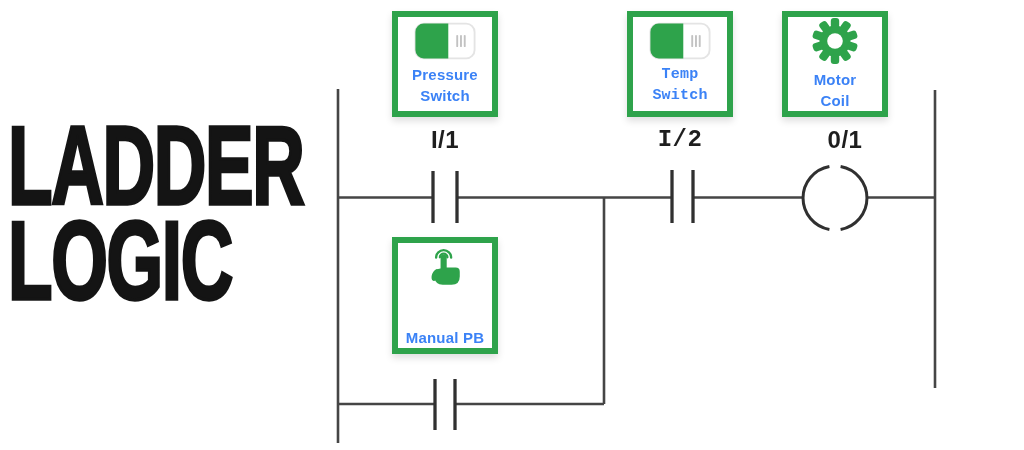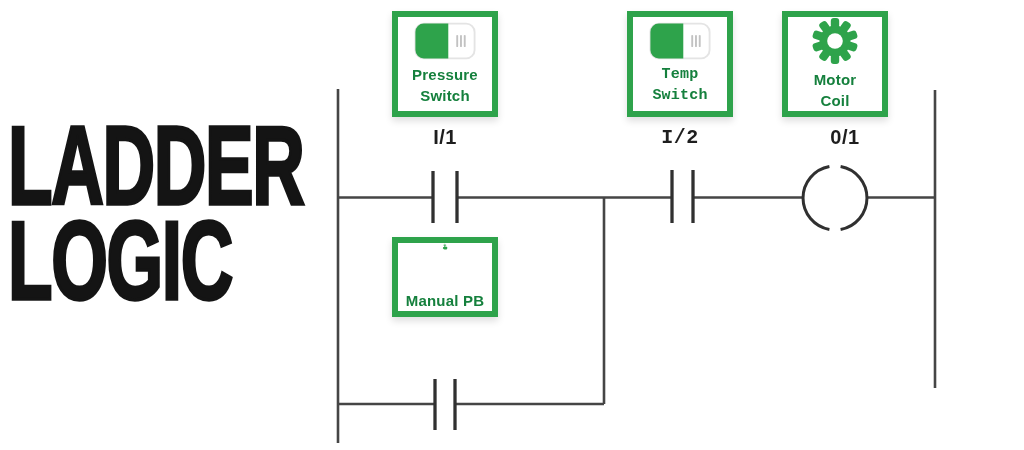--- a/index.html
+++ b/index.html
@@ -20,25 +20,25 @@
   
   .ladder-svg{position:absolute;left:0;top:0;}
   
   .device{position:absolute;text-align:center;}
   .device-box{
     box-sizing:border-box;border:6px solid #2EA34B;background:#ffffff;
     display:flex;flex-direction:column;align-items:center;justify-content:center;
     box-shadow:0 4px 7px rgba(0,0,0,0.13);
   }
   .device-label{
-    color:#15803d;font-weight:700;font-size:15px;line-height:1.35;
+    color:#3b82f6;font-weight:700;font-size:15px;line-height:1.35;
     white-space:pre-line;margin-top:5px;letter-spacing:0.2px;
   }
   .device-address{
-    color:#1E1E1E;font-weight:700;font-size:20px;margin-top:9px;
+    color:#1E1E1E;font-weight:700;font-size:24px;margin-top:9px;
     letter-spacing:0.5px;
   }
   .icon-svg{display:block;}
 </style>
 </head>
 <body>
 
 <div class="canvas">
 
   <div class="title-line l1">LADDER</div>
@@ -134,21 +134,21 @@
           <circle r="7.8" fill="#ffffff"></circle>
         </g>
       </svg>
       <div class="device-label">Motor
 Coil</div>
     </div>
     <div class="device-address">0/1</div>
   </div>
 
   <div class="device" style="left:392px;top:237px;width:106px;">
-    <div class="device-box" style="width:106px;height:80px;gap:36px;">
+    <div class="device-box" style="width:106px;height:117px;gap:36px;">
       <svg class="icon-svg" width="58" height="58" viewBox="0 0 64 64">
         <g stroke="#2EA34B" stroke-width="3.4" fill="none" stroke-linecap="round">
           <path d="M19 21.5 A 11 11 0 1 1 41 21.5"></path>
           <path d="M24.5 21 A 5.5 5.5 0 1 1 35.5 21"></path>
         </g>
         <g fill="#2EA34B">
           <rect x="25.5" y="17" width="9" height="28" rx="4.5"></rect>
           <path d="M22 38
                    q -7 1 -6.2 8
                    l 0.8 5

